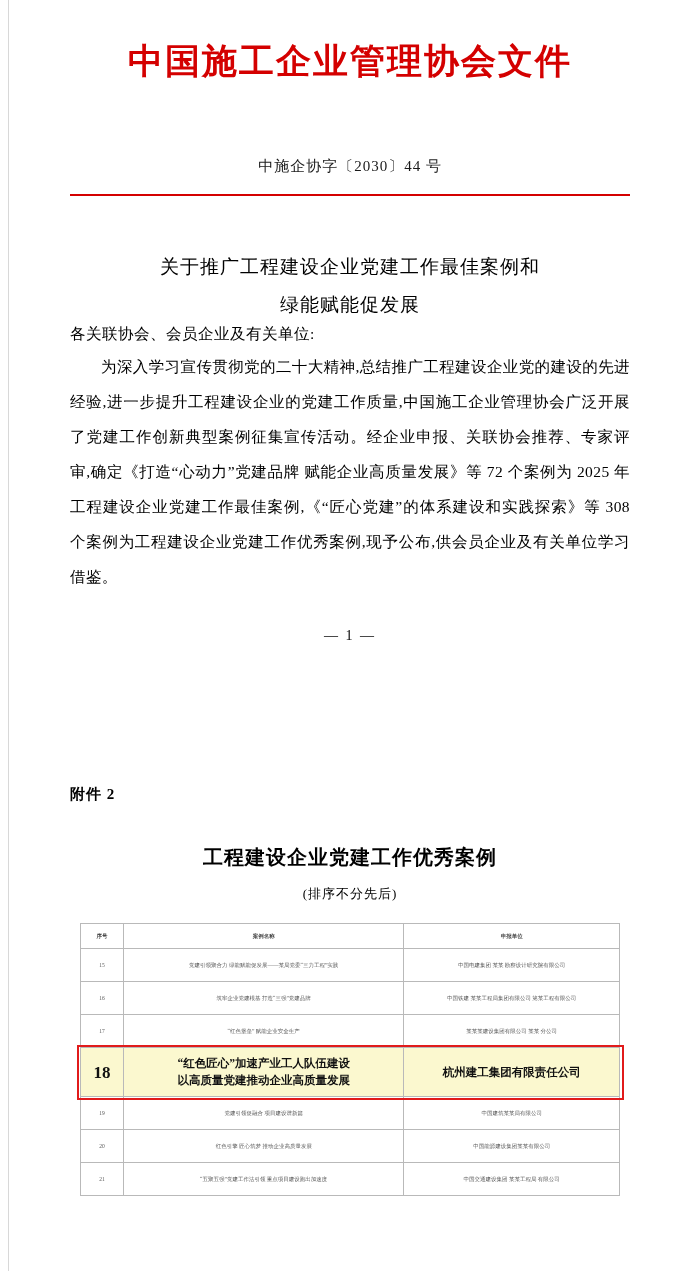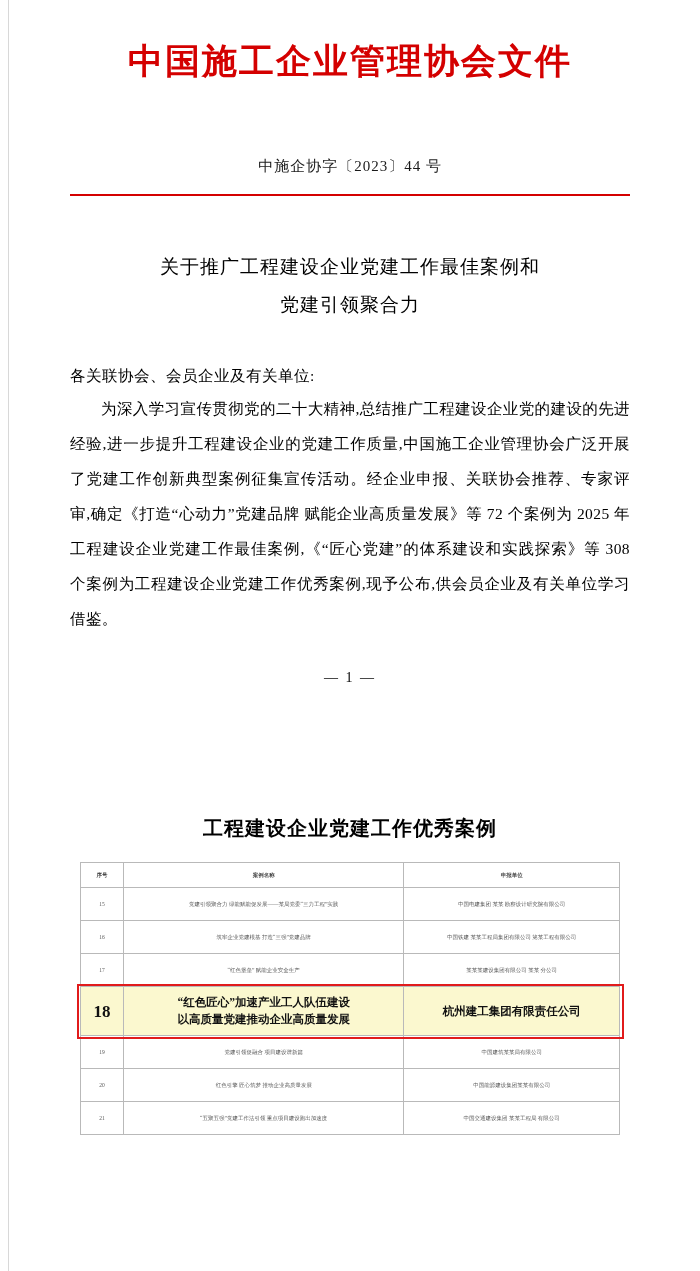--- a/index.html
+++ b/index.html
@@ -65,21 +65,20 @@
   .doc-subject {
     text-align: center;
     font-weight: normal;
     font-size: 19px;
     line-height: 38px;
     margin-top: 52px;
     letter-spacing: 1px;
   }
   .salutation {
     font-size: 15.5px;
-    margin-top: 42px;
     letter-spacing: 0.5px;
   }
   .body-para {
     font-size: 15.5px;
     line-height: 35px;
     text-align: justify;
     text-indent: 2em;
     margin-top: 4px;
     letter-spacing: 0.4px;
   }
@@ -99,21 +98,21 @@
   }
   .attach-label {
     font-size: 15px;
     font-weight: bold;
     letter-spacing: 1px;
   }
   .attach-title {
     text-align: center;
     font-weight: bold;
     font-size: 20px;
-    margin-top: 30px;
+    margin-top: 40px;
     letter-spacing: 1px;
   }
   .attach-sub {
     text-align: center;
     font-size: 13px;
     margin-top: 14px;
     letter-spacing: 1px;
   }
 
   
@@ -169,33 +168,35 @@
   }
 </style>
 </head>
 <body>
 
 <div class="page">
   <div class="edge-rule"></div>
 
   <div class="doc-top">
     <div class="doc-title">中国施工企业管理协会文件</div>
-    <div class="doc-number">中施企协字〔2023〕44 号</div>
+    <div class="doc-number">中施企协字〔2030〕44 号</div>
     <div class="red-rule"></div>
     <div class="doc-subject">
       <div>关于推广工程建设企业党建工作最佳案例和</div>
-      <div>党建引领聚合力</div>
+      <div>绿能赋能促发展</div>
     </div>
     <div class="salutation">各关联协会、会员企业及有关单位:</div>
     <div class="body-para">为深入学习宣传贯彻党的二十大精神,总结推广工程建设企业党的建设的先进经验,进一步提升工程建设企业的党建工作质量,中国施工企业管理协会广泛开展了党建工作创新典型案例征集宣传活动。经企业申报、关联协会推荐、专家评审,确定《打造“心动力”党建品牌 赋能企业高质量发展》等 72 个案例为 2025 年工程建设企业党建工作最佳案例,《“匠心党建”的体系建设和实践探索》等 308 个案例为工程建设企业党建工作优秀案例,现予公布,供会员企业及有关单位学习借鉴。</div>
     <div class="page-num">— 1 —</div>
   </div>
 
   <div class="doc-bottom">
+    <div class="attach-label">附件 2</div>
     <div class="attach-title">工程建设企业党建工作优秀案例</div>
+    <div class="attach-sub">(排序不分先后)</div>
 
     <div class="tbl-wrap">
       <table class="cases">
         <colgroup>
           <col class="c-no">
           <col class="c-name">
           <col class="c-org">
         </colgroup>
         <thead>
           <tr>

